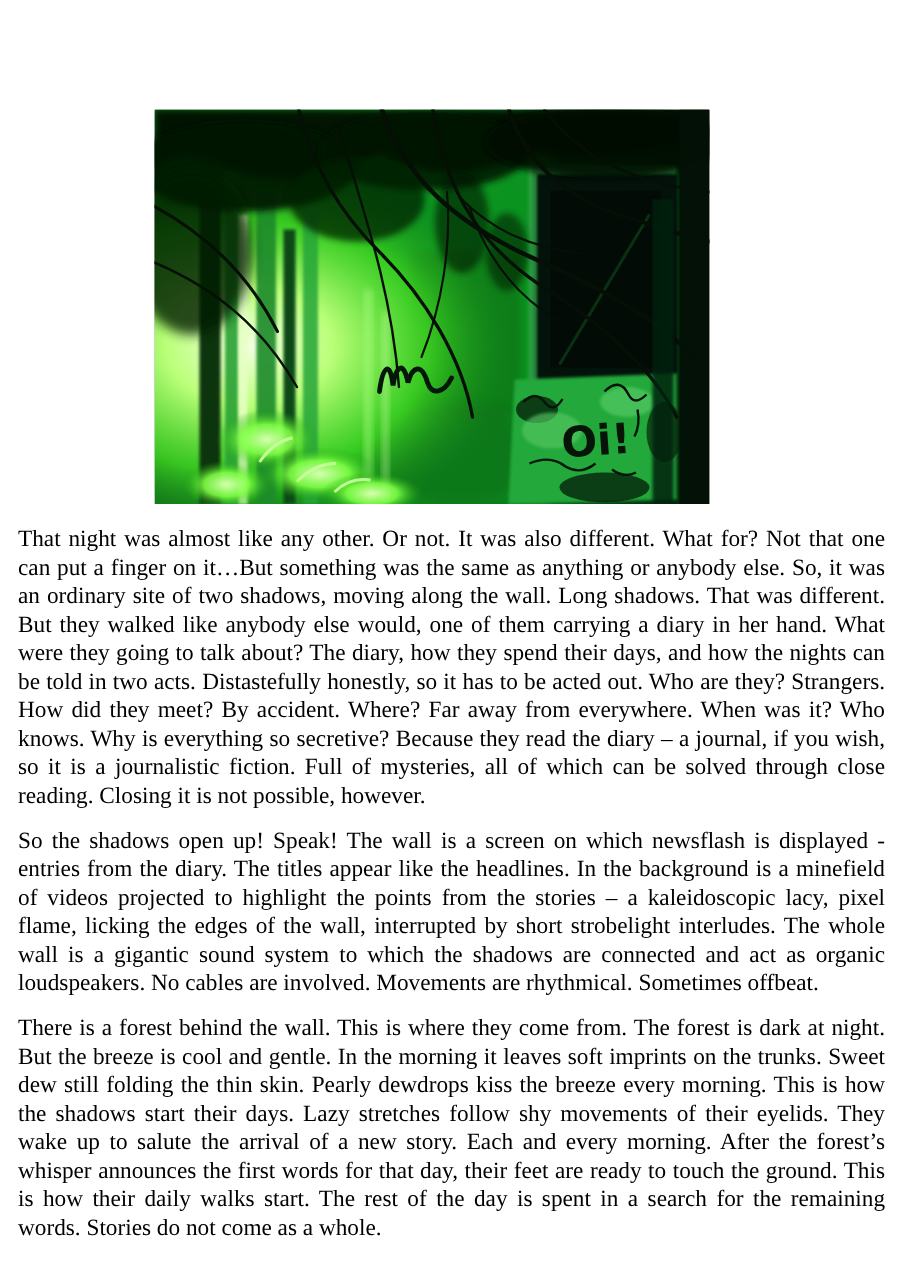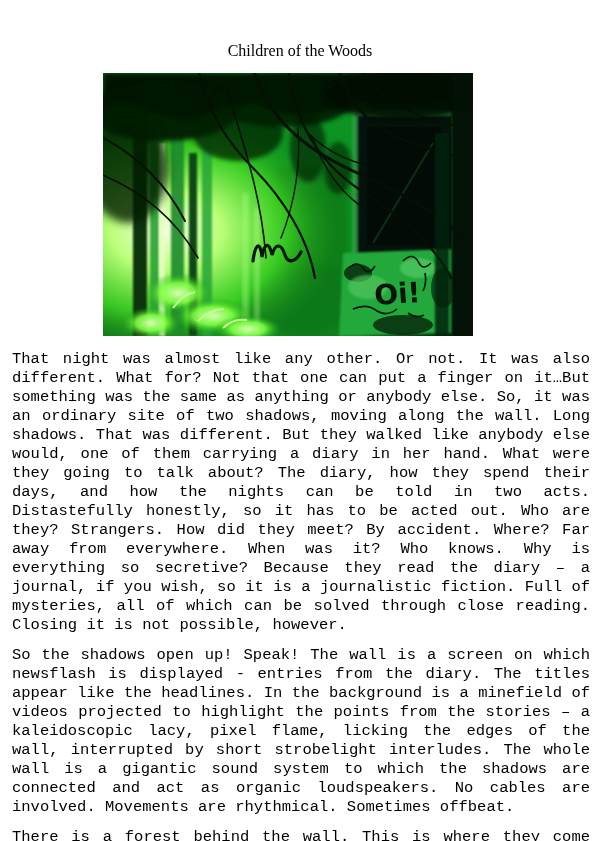--- a/index.html
+++ b/index.html
@@ -47,33 +47,31 @@
     top: 350px;
     left: 12px;
     width: 578px;
     font-size: 15.5px;
     line-height: 19px;
     text-align: justify;
     text-justify: inter-word;
   }
   .body-text p {
     margin: 0 0 11px 0;
-    font-family: Liberation Mono, monospace;
   }
   .graffiti-word {
     font-family: "DejaVu Sans", sans-serif;
     font-weight: bold;
   }
 </style>
 </head>
 <body>
 
 <div class="page">
 
-  <h1 class="doc-title">Children of the Woods</h1>
 
   <figure class="photo-figure" role="img" aria-label="Green-tinted night photograph of an abandoned graffiti-covered ruin overgrown by dark tree branches, with bright light breaking through foliage on the left">
     <svg viewBox="0 0 370 263" preserveAspectRatio="none">
       <defs>
         <linearGradient id="base" x1="0" y1="0" x2="1" y2="0">
           <stop offset="0" stop-color="#0d6e18"></stop>
           <stop offset="0.45" stop-color="#0d8c1e"></stop>
           <stop offset="0.75" stop-color="#07541a"></stop>
           <stop offset="1" stop-color="#021c08"></stop>
         </linearGradient>

